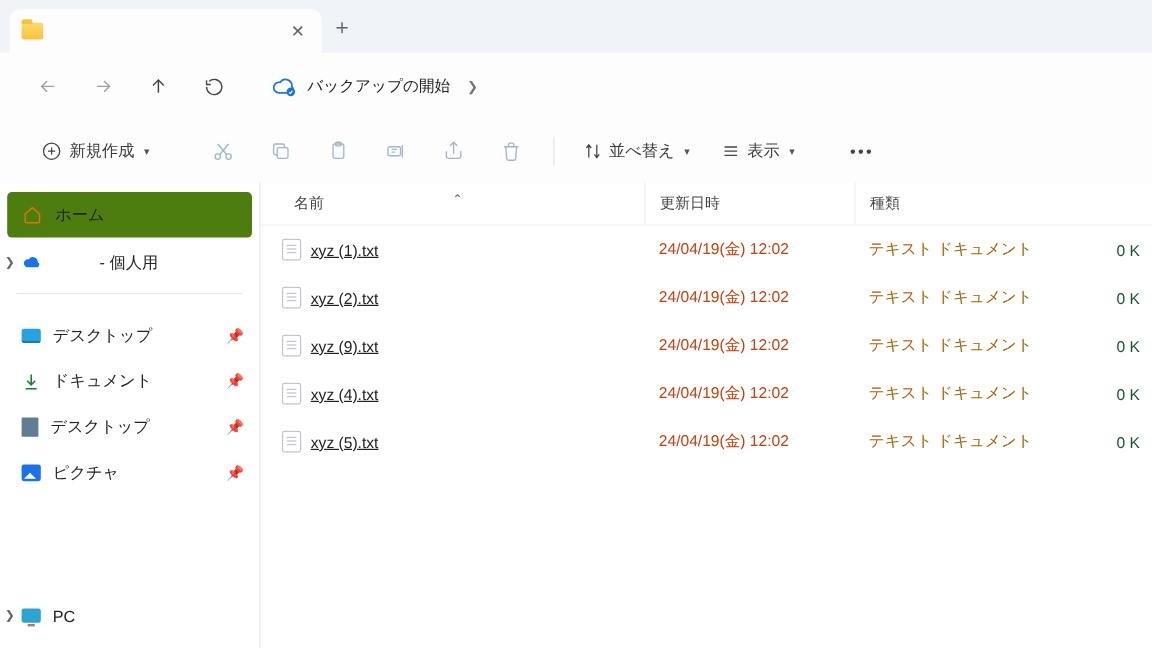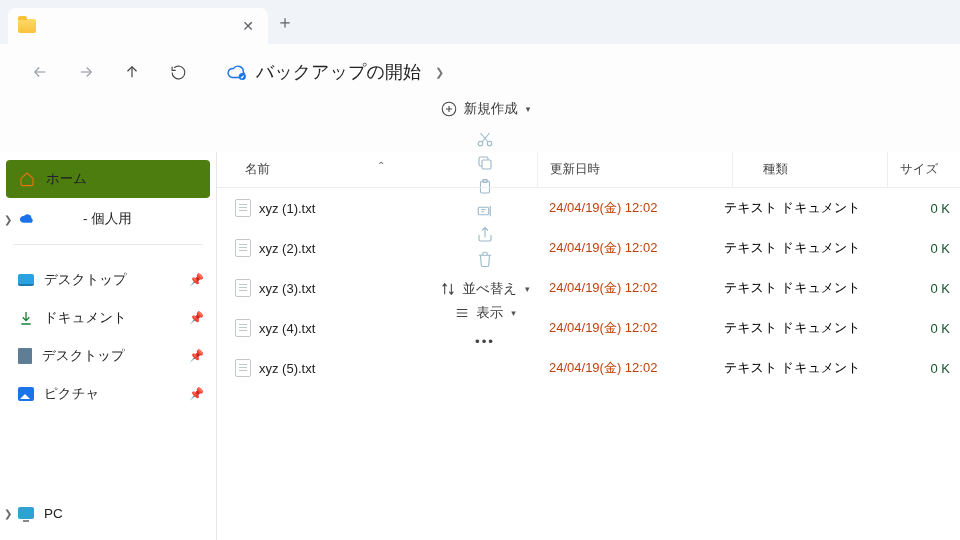--- a/index.html
+++ b/index.html
@@ -15,26 +15,26 @@
 .newtab { width:34px; text-align:center; color:#5f6368; font-size:18px; }
 
 
 .navrow { display:flex; align-items:center; gap:18px; height:56px; background:#fdfdfd; padding:0 8px 0 26px; }
 .nav-ic { width:28px; height:28px; display:flex; align-items:center; justify-content:center; color:#9aa0a6; }
 .nav-ic.enabled { color:#444; }
 .nav-ic.refresh { color:#444; }
 .addr { display:flex; align-items:center; gap:10px; margin-left:6px; flex:1; height:36px; padding:0 10px; border-radius:6px; }
 .cloud-ic { position:relative; width:20px; height:14px; }
 .cloud-ic svg { display:block; }
-.addr-text { color:#222; font-size:18px; }
+.addr-text { color:#222; font-size:13px; }
 .chev { color:#777; font-size:11px; margin:0 4px; }
 .blurred { filter: blur(3px); opacity:.5; color:#666; }
 
 
-.toolbar { display:flex; align-items:center; height:52px; background:#fdfdfd; padding:0 14px 0 24px; gap:6px;flex-direction:column; }
+.toolbar { display:flex; align-items:center; height:52px; background:#fdfdfd; padding:0 14px 0 24px; gap:6px; }
 .tbtn { display:flex; align-items:center; gap:6px; height:36px; padding:0 10px; border-radius:4px; color:#3b3b3b; font-size:13.5px; }
 .tbtn .caret { font-size:9px; color:#555; margin-left:2px; }
 .icbtn { width:42px; height:36px; display:flex; align-items:center; justify-content:center; color:#6fa8dc; }
 .icbtn.muted { color:#9db8c9; }
 .sep { width:1px; height:24px; background:#e1e4e8; margin:0 8px; }
 .more { letter-spacing:2px; color:#444; }
 
 
 .body { display:flex; height: calc(540px - 44px - 56px - 52px); background:#fff; }
 .sidebar { width:217px; border-right:1px solid #e6e6e6; padding-top:6px; display:flex; flex-direction:column; }
@@ -53,26 +53,26 @@
 .pic-ic::after { content:""; position:absolute; bottom:2px; left:2px; width:0; height:0; border-left:5px solid transparent; border-right:5px solid transparent; border-bottom:5px solid #fff; }
 .pc-ic { width:16px; height:12px; background:#2da3d4; border-radius:2px; position:relative; }
 .pc-ic::after { content:""; position:absolute; left:5px; bottom:-3px; width:6px; height:2px; background:#888; }
 
 
 .filepane { flex:1; display:flex; flex-direction:column; }
 .colhead { display:flex; align-items:center; height:36px; border-bottom:1px solid #eee; font-size:12.5px; color:#444; position:relative; }
 .colhead .c-name { width:320px; padding-left:28px; position:relative; }
 .colhead .sort-ind { position:absolute; top:-1px; left:160px; font-size:10px; color:#666; }
 .colhead .c-date { width:175px; border-left:1px solid #eee; padding-left:12px; height:100%; display:flex; align-items:center; }
-.colhead .c-type { width:155px; border-left:1px solid #eee; padding-left:30px; height:100%; display:flex; align-items:center;margin-left:20px; }
+.colhead .c-type { width:155px; border-left:1px solid #eee; padding-left:12px; height:100%; display:flex; align-items:center; }
 .colhead .c-size { flex:1; border-left:1px solid #eee; padding-left:12px; height:100%; display:flex; align-items:center; }
 .row { display:flex; align-items:center; height:40px; font-size:13px; color:#222; }
-.row .c-name { width:320px; padding-left:18px; display:flex; align-items:center; gap:8px; }
+.row .c-name { width:320px; padding-left:18px; display:flex; align-items:center; gap:8px;text-decoration:underline; }
 .row .c-date { width:175px; padding-left:12px; color:#c2410c; }
-.row .c-type { width:155px; padding-left:12px; color:#000000; }
+.row .c-type { width:155px; padding-left:12px; color:#a16207; }
 .row .c-size { flex:1; padding-left:12px; text-align:right; padding-right:10px; color:#14532d; }
 .file-ic { width:16px; height:18px; border:1px solid #c0c6cc; border-radius:2px; position:relative; background:#fff; }
 .file-ic::before { content:""; position:absolute; top:4px; left:3px; right:3px; height:1px; background:#c0c6cc; box-shadow: 0 3px 0 #c0c6cc, 0 6px 0 #c0c6cc; }
 
 svg { display:block; }
 </style>
 </head>
 <body>
 
 <div class="tabbar">
@@ -238,21 +238,20 @@
   </div>
 
   <div class="filepane">
     <div class="colhead">
       <div class="c-name">
         <span>名前</span>
         <span class="sort-ind">⌃</span>
       </div>
       <div class="c-date">更新日時</div>
       <div class="c-type">種類</div>
-      <div class="c-size">サイズ</div>
     </div>
     <div id="rows">
         <div class="row">
           <div class="c-name">
             <span class="file-ic"></span>
             <span>xyz (1).txt</span>
           </div>
           <div class="c-date">24/04/19(金) 12:02</div>
           <div class="c-type">テキスト ドキュメント</div>
           <div class="c-size">0 K</div>
@@ -262,21 +261,21 @@
             <span class="file-ic"></span>
             <span>xyz (2).txt</span>
           </div>
           <div class="c-date">24/04/19(金) 12:02</div>
           <div class="c-type">テキスト ドキュメント</div>
           <div class="c-size">0 K</div>
         </div>
         <div class="row">
           <div class="c-name">
             <span class="file-ic"></span>
-            <span>xyz (3).txt</span>
+            <span>xyz (9).txt</span>
           </div>
           <div class="c-date">24/04/19(金) 12:02</div>
           <div class="c-type">テキスト ドキュメント</div>
           <div class="c-size">0 K</div>
         </div>
         <div class="row">
           <div class="c-name">
             <span class="file-ic"></span>
             <span>xyz (4).txt</span>
           </div>

